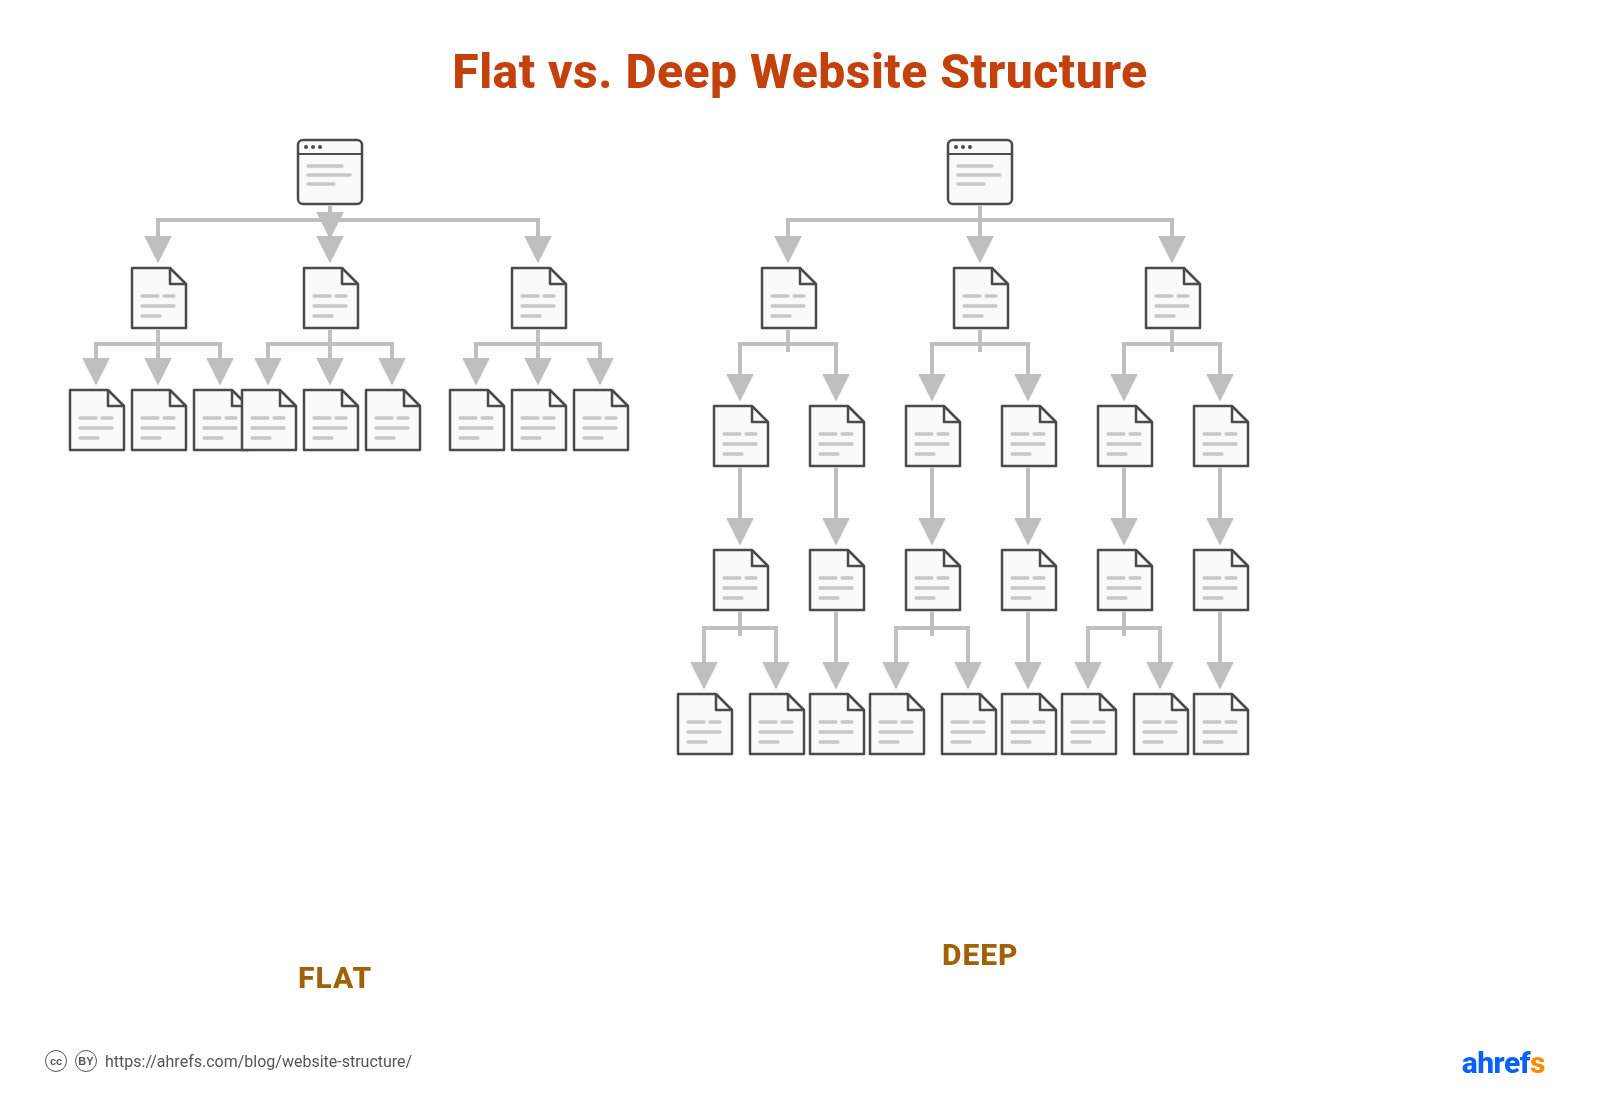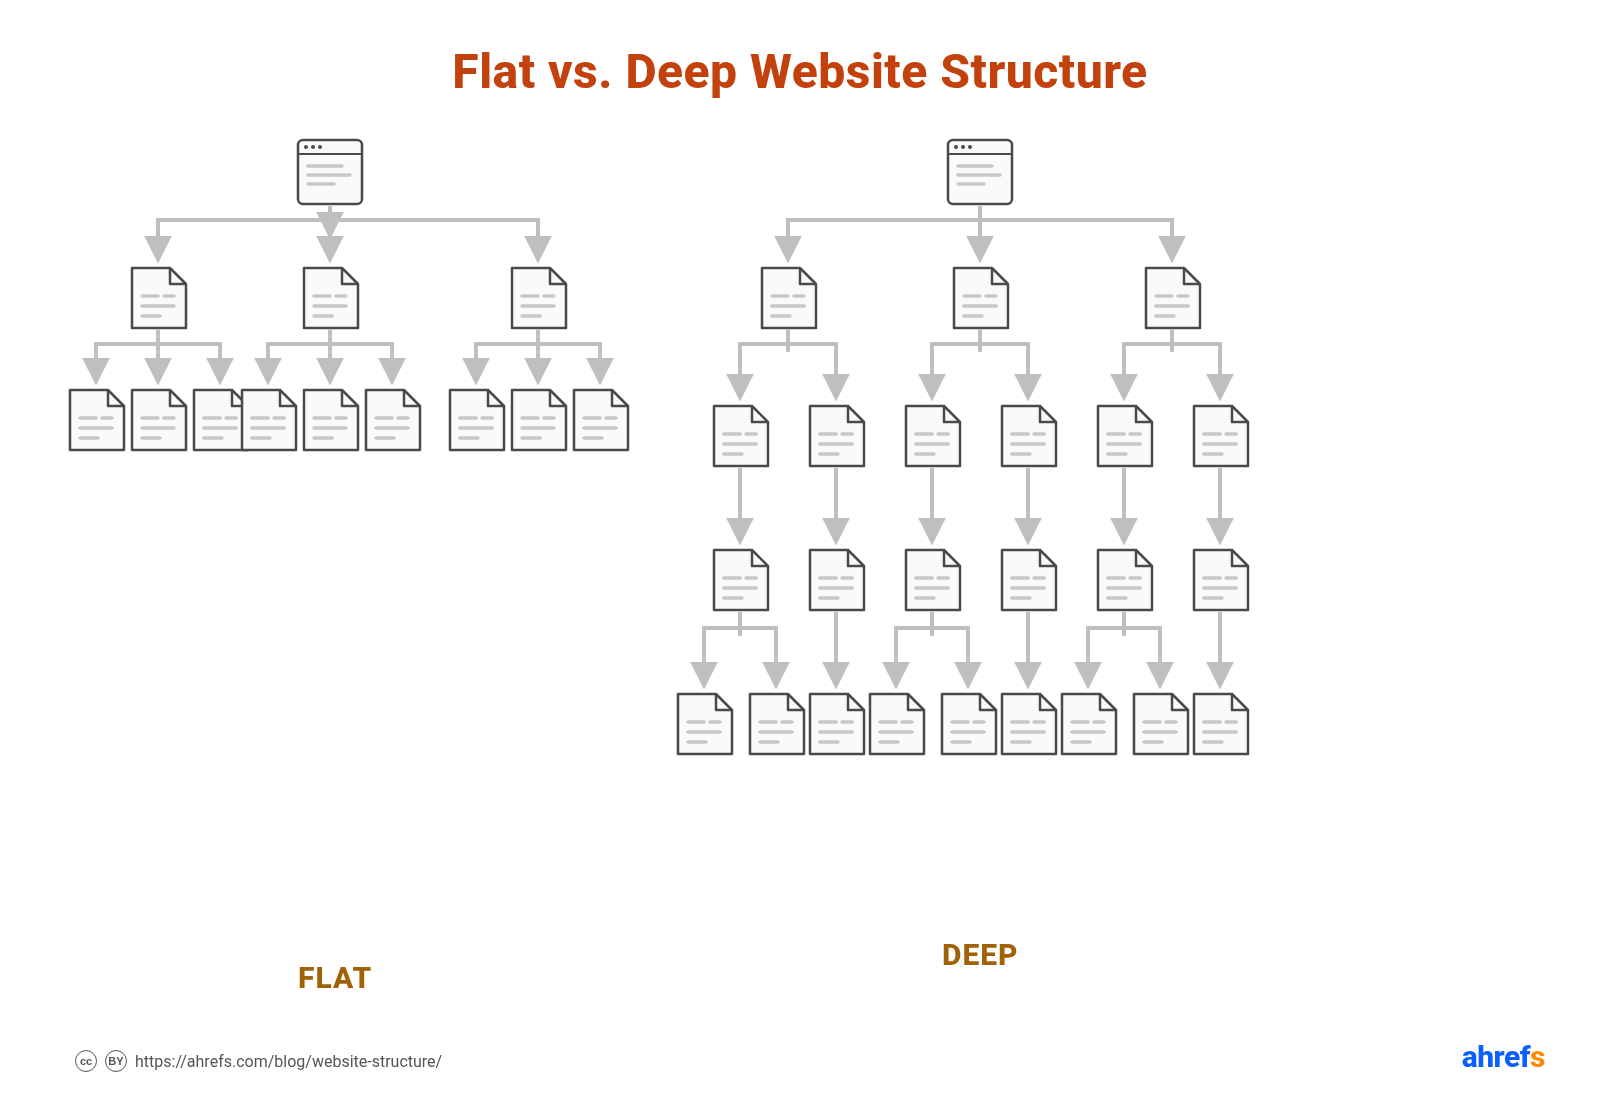--- a/index.html
+++ b/index.html
@@ -35,38 +35,37 @@
   }
   .footer {
     position: absolute;
     left: 45px;
     bottom: 42px;
     display: flex;
     align-items: center;
     gap: 8px;
     color: #555;
     font-size: 16px;
-    margin-left: 30px;
   }
   .cc-circle {
     width: 22px; height: 22px;
     border: 1.6px solid #555;
     border-radius: 50%;
     display: inline-flex;
     align-items: center;
     justify-content: center;
     font-size: 11px;
     font-weight: 700;
     color: #555;
     font-family: Arial, sans-serif;
   }
   .brand {
     position: absolute;
     right: 55px;
-    bottom: 40px;
+    bottom: 34px;
     font-size: 30px;
     font-weight: 800;
     letter-spacing: -0.5px;
   }
   .brand .blue { color: #0a5fff; }
   .brand .orange { color: #ff8a00; }
   svg { display: block; }
 </style>
 </head>
 <body>

